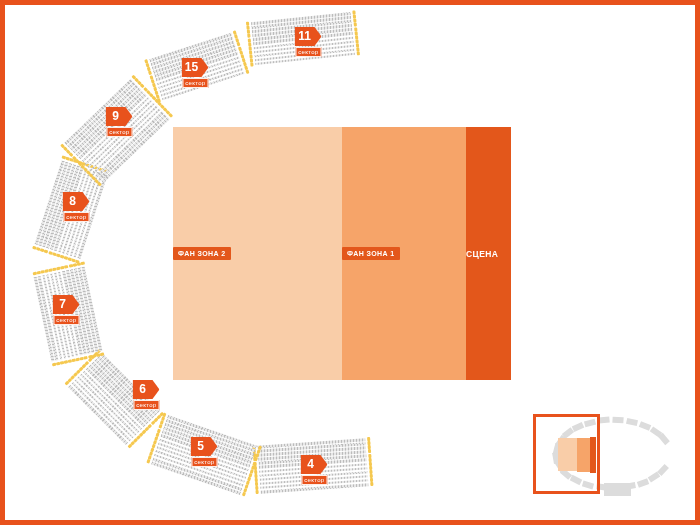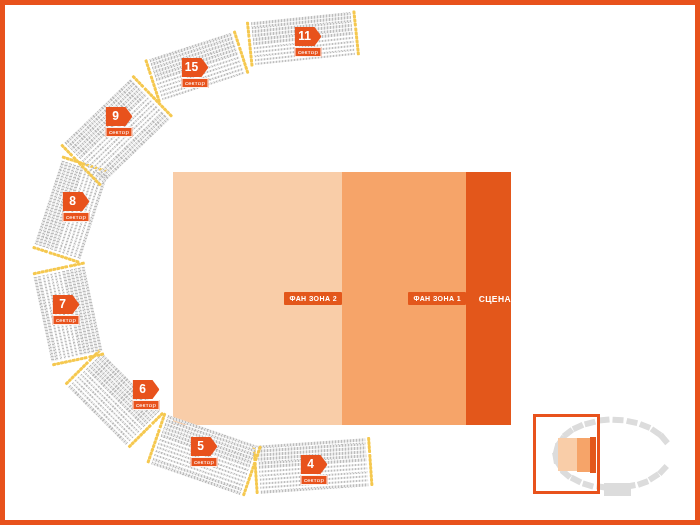--- a/index.html
+++ b/index.html
@@ -5,35 +5,35 @@
   :root{
     --accent:#E8521C; --stage:#E3571B; --fan-zone-2:#F9CDA8; --fan-zone-1:#F6A469;
     --seat-gray:#bcbcbc; --seat-light:#e7e7e7; --seat-yellow:#F5C84F; --minimap-gray:#DCDCDC;
   }
   html,body{margin:0;padding:0;background:#fff;}
   body{font-family:"Liberation Sans", sans-serif;}
   .stage-canvas{position:relative;width:690px;height:515px;border:5px solid var(--accent);background:#fff;overflow:hidden;}
 
   
   .field{position:absolute;left:168px;top:122px;display:flex;height:253px;}
-  .zone{display:flex;align-items:center;justify-content:flex-end;height:100%;margin-top:45px;}
+  .zone{display:flex;align-items:center;justify-content:flex-start;height:100%;}
   .zone-fz2{width:169px;background:var(--fan-zone-2);}
   .zone-fz1{width:124px;background:var(--fan-zone-1);}
   .zone-stage{width:45px;background:var(--stage);}
   .zone-tag{background:var(--stage);color:#fff;font-size:7px;font-weight:bold;letter-spacing:.4px;padding:3px 5px;border-radius:1px;white-space:nowrap;}
   .stage-text{color:#fff;font-size:8.5px;font-weight:bold;letter-spacing:.4px;}
 
   
   .sector{position:absolute;width:0;height:0;}
   .seat-block{position:absolute;left:0;top:0;}
   .seat-row{position:relative;height:2.5px;margin-bottom:1.6px;background:repeating-linear-gradient(90deg,var(--seat-gray) 0 1px,var(--seat-light) 1px 3px);}
   .seat-row::before,.seat-row::after{content:"";position:absolute;top:-0.8px;width:3px;height:4px;background:var(--seat-yellow);border-radius:1px;}
   .seat-row::before{left:-5px;}
   .seat-row::after{right:-5px;}
-  .badge{position:absolute;left:0;top:0;display:flex;flex-direction:column;align-items:center;z-index:5;}
+  .badge{position:absolute;left:0;top:0;display:flex;flex-direction:column;align-items:flex-end;z-index:5;}
   .badge-tag{background:var(--accent);color:#fff;font-size:12px;font-weight:bold;width:27px;height:19px;line-height:19px;text-align:center;box-sizing:border-box;padding-right:7px;clip-path:polygon(0 0,74% 0,100% 50%,74% 100%,0 100%);}
   .badge-sub{background:var(--accent);border:1px solid rgba(255,255,255,.9);color:#fff;font-size:6px;line-height:1;padding:1px 2px;margin-top:1px;letter-spacing:.3px;}
 
   
   .minimap{position:absolute;left:523px;top:399px;width:160px;height:102px;}
   .mm-block{position:absolute;width:11px;height:6px;background:var(--minimap-gray);}
   .mm-bigblock{position:absolute;left:76px;top:79px;width:27px;height:13px;background:var(--minimap-gray);}
   .mm-fz2{position:absolute;left:30px;top:34px;width:19px;height:33px;background:var(--fan-zone-2);}
   .mm-fz1{position:absolute;left:49px;top:34px;width:13px;height:34px;background:var(--fan-zone-1);}
   .mm-stage{position:absolute;left:62px;top:33px;width:6px;height:36px;background:var(--stage);}

